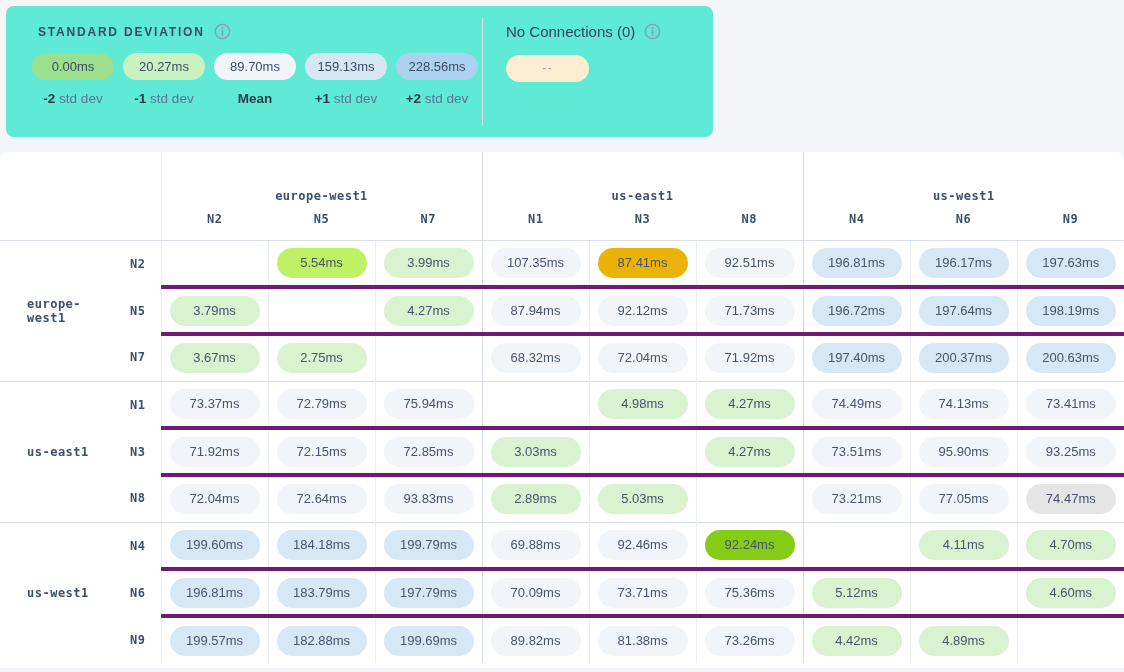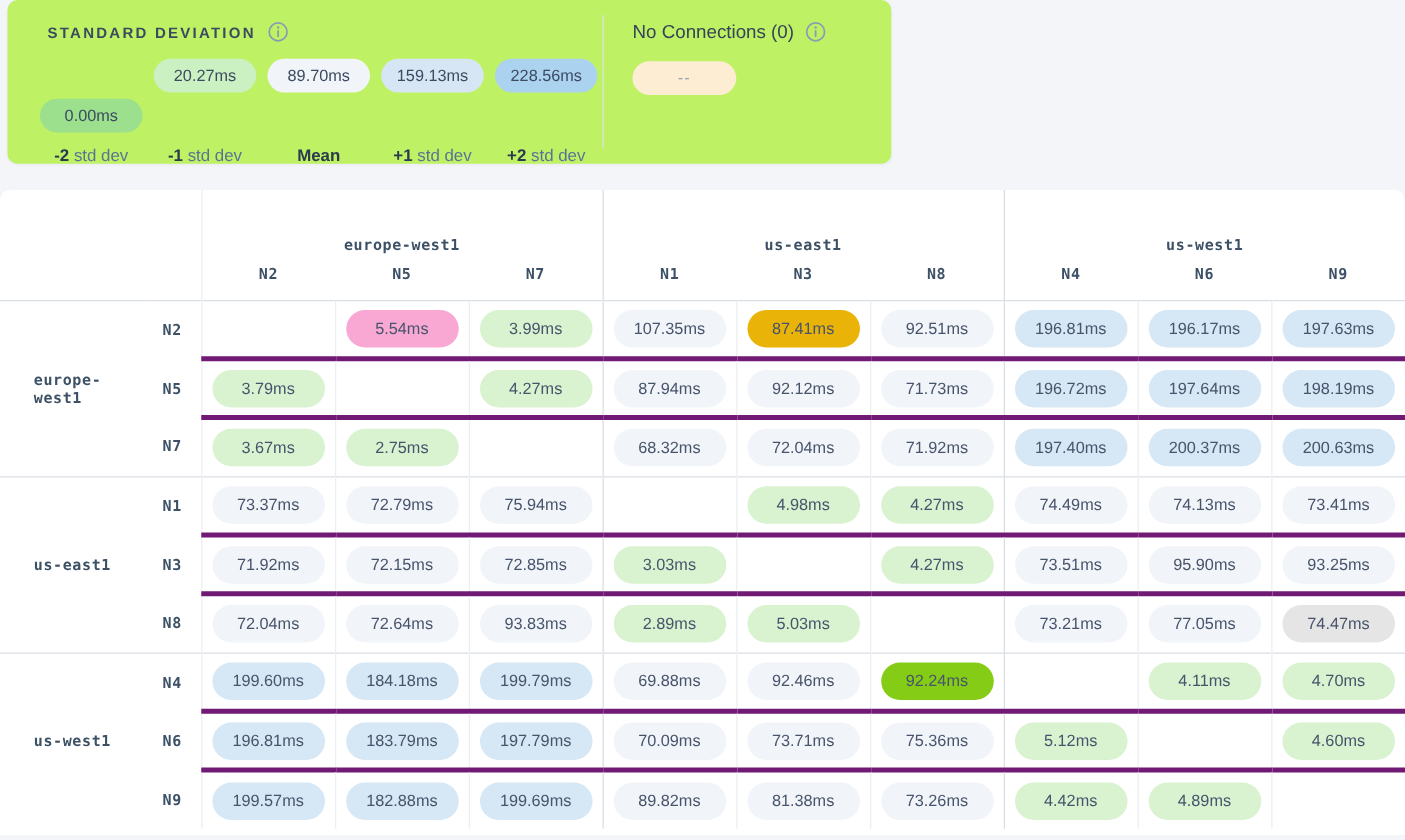--- a/index.html
+++ b/index.html
@@ -6,23 +6,23 @@
   html, body { width: 1124px; height: 672px; }
   body {
     position: relative;
     background: #f3f5f8;
     font-family: "Liberation Sans", sans-serif;
     overflow: hidden;
   }
 
   
   .top-card {
-    position: absolute; left: 6px; top: 0;
+    position: absolute; left: 6px; top: 6px;
     width: 707px; height: 131px;
-    background: #bef264; border-radius: 8px;
+    background: #5eead4; border-radius: 8px;
     box-shadow: 0 1px 2px rgba(40,60,90,0.05);
     display: flex;
   }
   .legend-section { width: 476px; padding: 17px 0 0 26px; }
   .legend-header { display: flex; align-items: center; gap: 9px; padding-left: 6px; }
   .legend-title {
     font-size: 12px; font-weight: bold; letter-spacing: 1.8px;
     color: #3b4a5f;
   }
   .info-icon { display: inline-flex; cursor: pointer; }
@@ -94,21 +94,21 @@
       <span class="legend-title">STANDARD DEVIATION</span>
       <span class="info-icon">
         <svg width="17" height="17" viewBox="0 0 20 20">
           <circle cx="10" cy="10" r="8.4" fill="none" stroke="#8c9bb5" stroke-width="1.6"></circle>
           <line x1="10" y1="9.2" x2="10" y2="14.2" stroke="#8c9bb5" stroke-width="1.7" stroke-linecap="round"></line>
           <circle cx="10" cy="5.9" r="1.15" fill="#8c9bb5"></circle>
         </svg>
       </span>
     </div>
     <div class="legend-pills">
-      <span class="legend-pill" style="background: rgb(156, 224, 142); margin-top: 32px;">0.00ms</span>
+      <span class="legend-pill" style="background: rgb(156, 224, 142);">0.00ms</span>
       <span class="legend-pill" style="background: rgb(203, 240, 194);">20.27ms</span>
       <span class="legend-pill" style="background: rgb(241, 245, 249);">89.70ms</span>
       <span class="legend-pill" style="background: rgb(214, 230, 244);">159.13ms</span>
       <span class="legend-pill" style="background: rgb(171, 210, 239);">228.56ms</span>
     </div>
     <div class="legend-labels">
       <span class="legend-label"><span class="lb">-2</span><span class="lr"> std dev</span></span>
       <span class="legend-label"><span class="lb">-1</span><span class="lr"> std dev</span></span>
       <span class="legend-label"><span class="lb">Mean</span><span class="lr"></span></span>
       <span class="legend-label"><span class="lb">+1</span><span class="lr"> std dev</span></span>
@@ -164,21 +164,21 @@
           <th class="node-col-header">N6</th>
           <th class="node-col-header">N9</th>
         </tr>
       </thead>
       <tbody>
         <tr class="group-start">
           <th rowspan="3" class="region-row-header">europe-west1</th>
           <th class="node-row-header">N2</th>
           <td class="data-cell soft-left"></td>
           <td class="data-cell soft-left">
-            <span class="pill" style="background: #f9a8d4;">5.54ms</span>
+            <span class="pill" style="background: #bef264;">5.54ms</span>
           </td>
           <td class="data-cell soft-left">
             <span class="pill" style="background: rgb(217, 242, 208);">3.99ms</span>
           </td>
           <td class="data-cell group-left">
             <span class="pill" style="background: rgb(241, 244, 248);">107.35ms</span>
           </td>
           <td class="data-cell soft-left">
             <span class="pill" style="background: #eab308; text-align: center;">87.41ms</span>
           </td>

